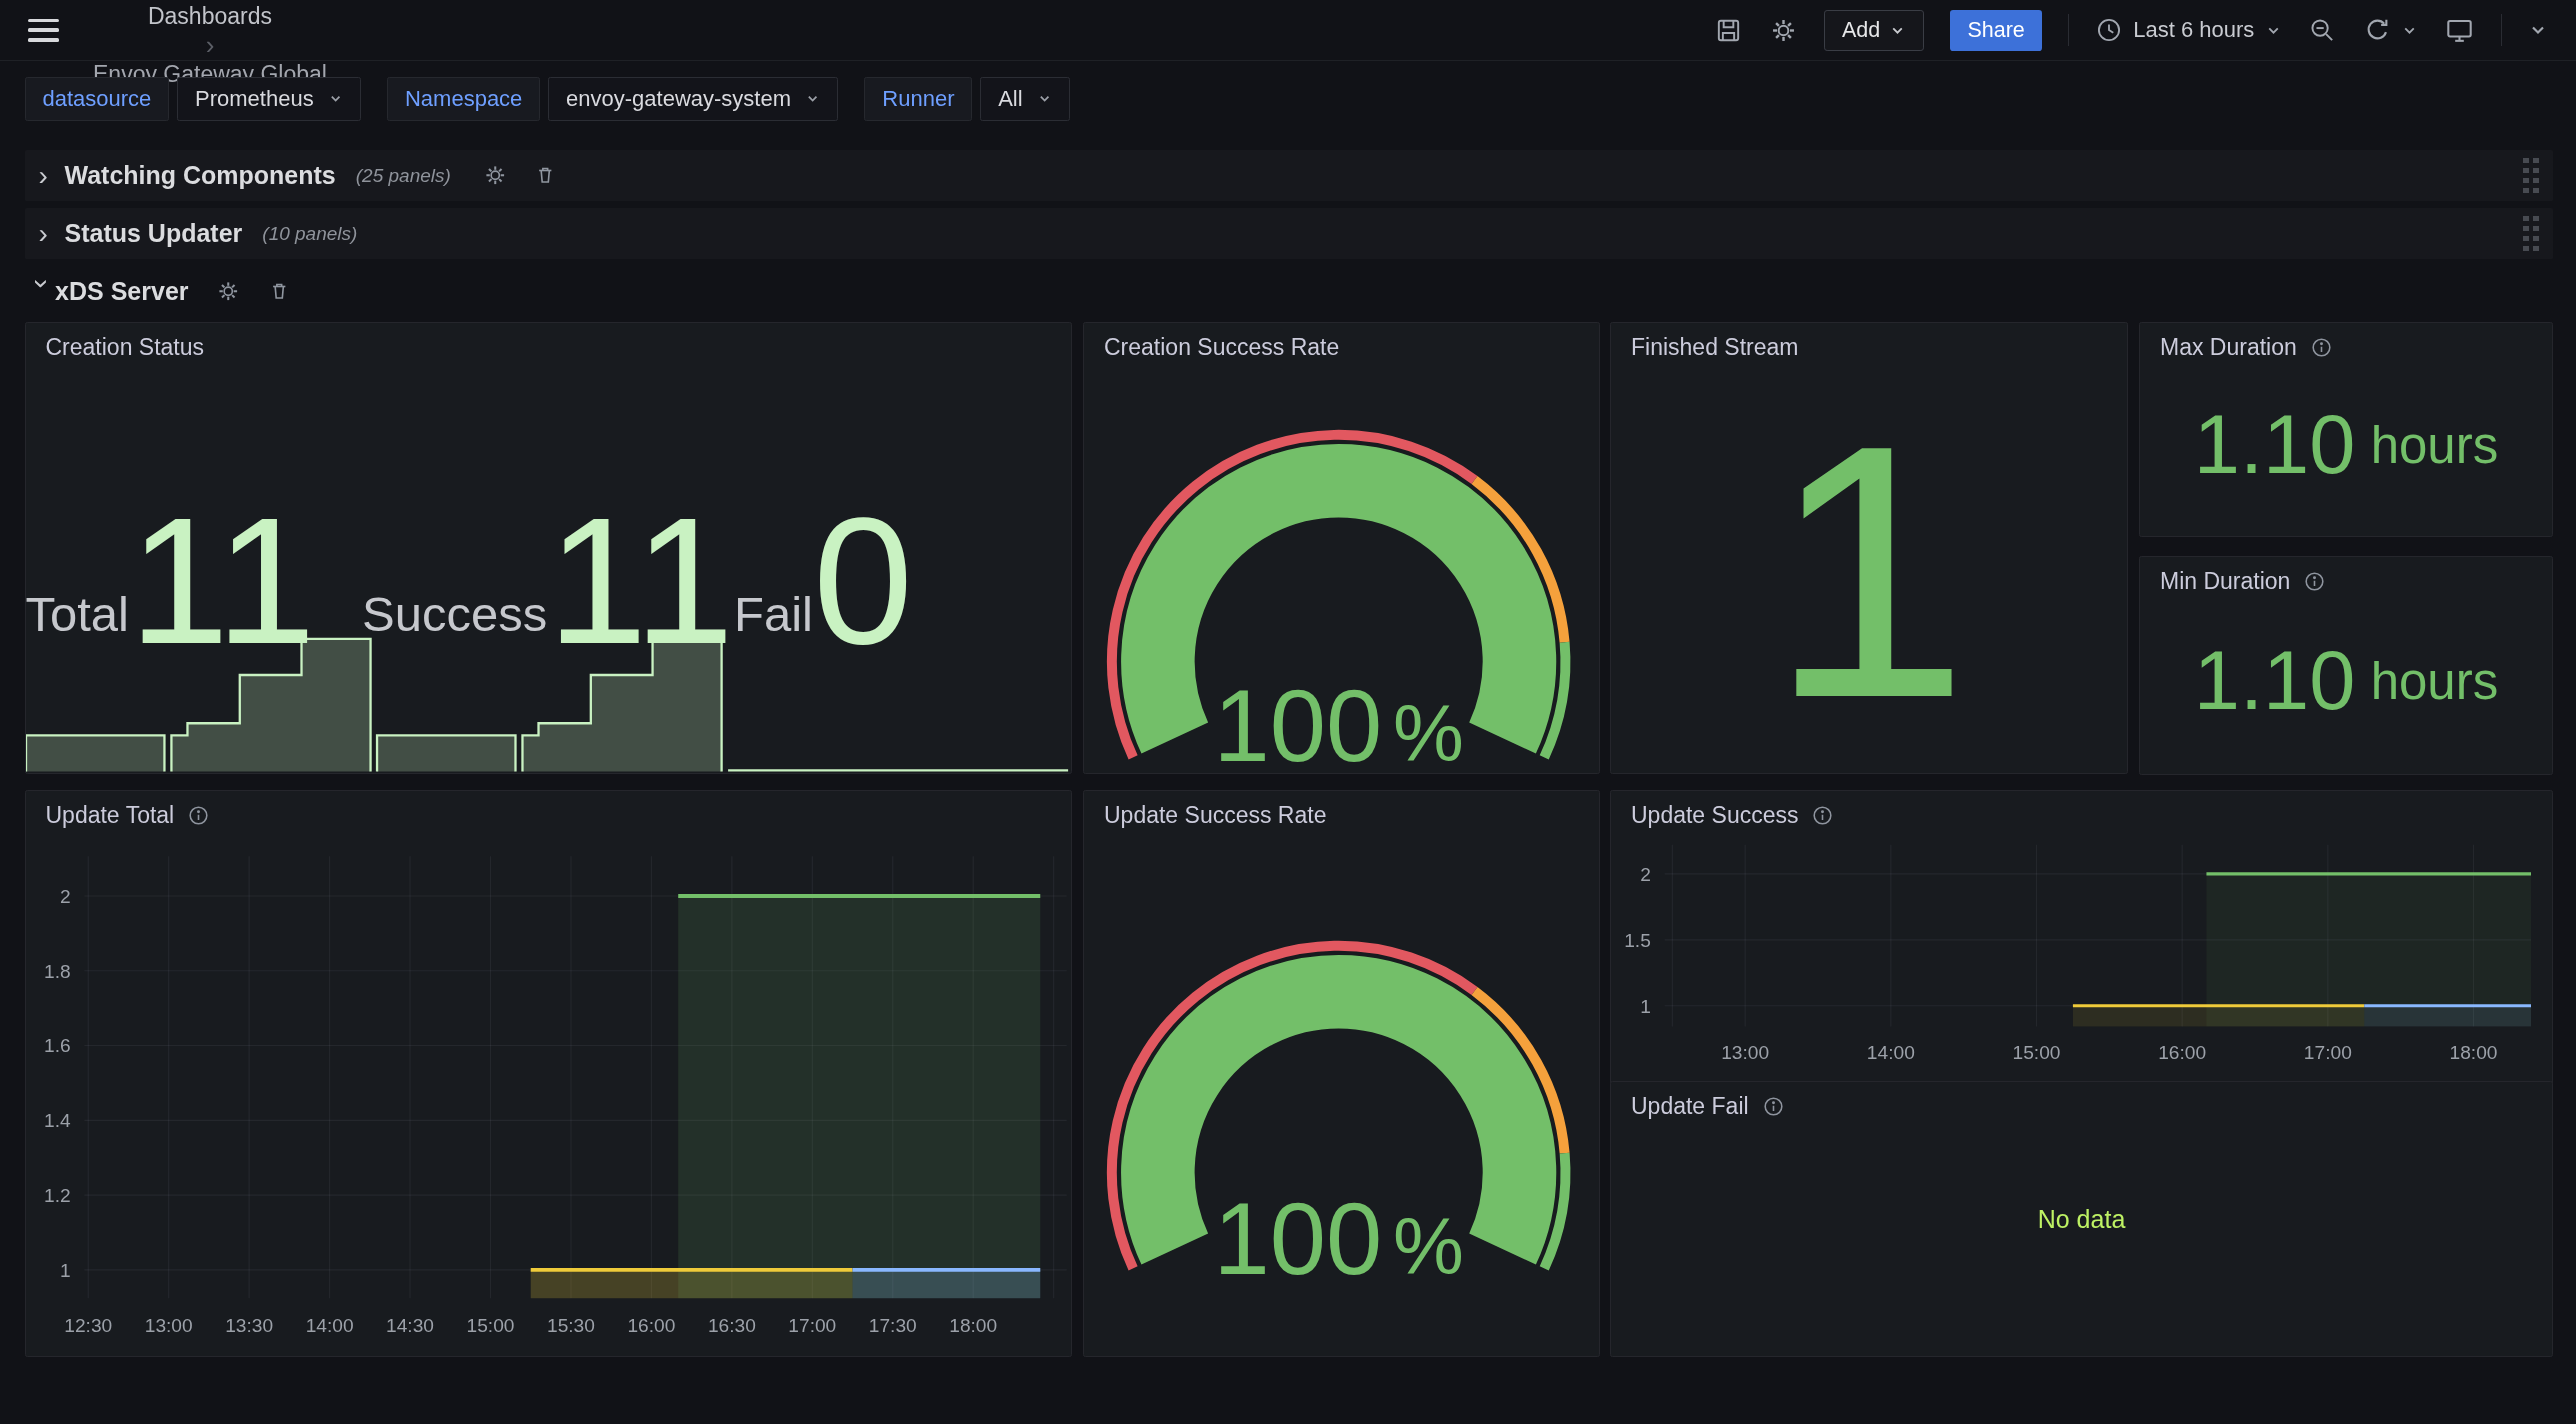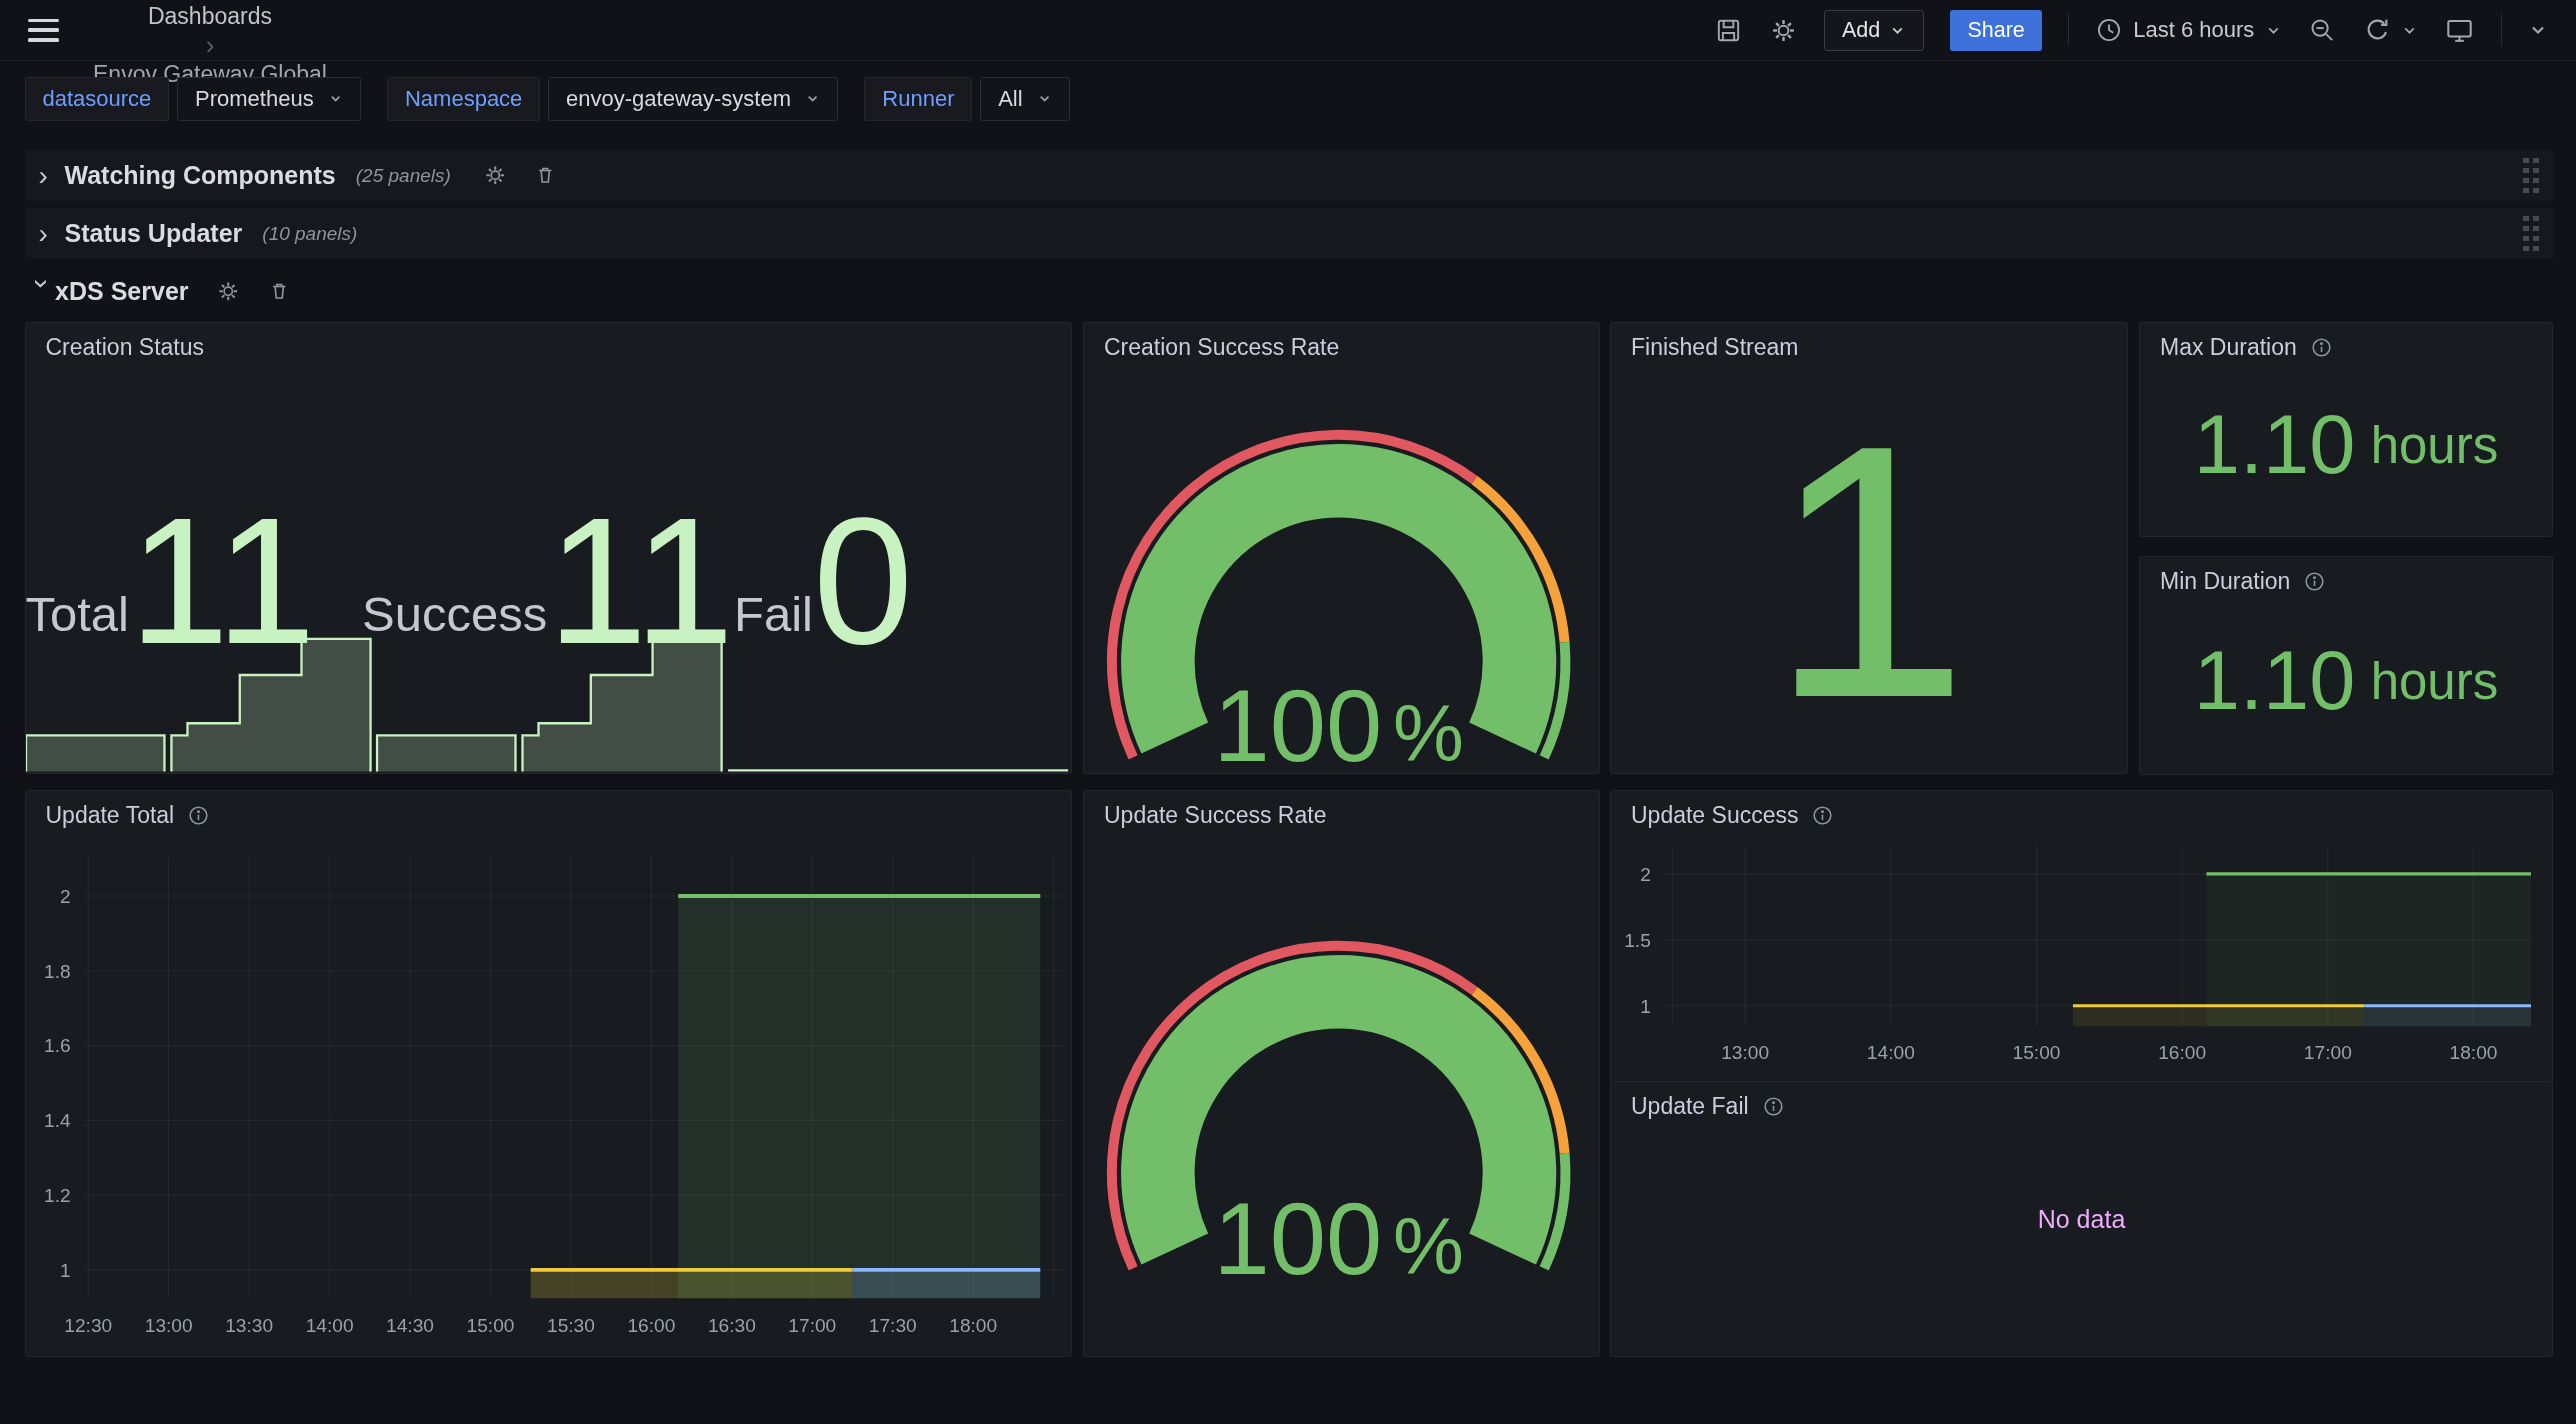--- a/index.html
+++ b/index.html
@@ -57,21 +57,21 @@
   .stat-value { margin-top:12.3px; font-size:180px; font-weight:500; line-height:1.0; color:#C9F2C2; }
   .spark-svg { position:absolute; left:0; bottom:0; z-index:1; }
 
   .big-stat { position:absolute; inset:46px 0 0 0; display:flex; align-items:center; justify-content:center;
     font-weight:500; color:#73BF69; }
   #finished-stream-value { font-size:360px; line-height:1; }
   .duration-value { font-size:83px; }
   .duration-unit { font-size:51px; margin-left:15.3px; }
 
   .nodata { position:absolute; inset:0; display:flex; align-items:center; justify-content:center;
-    font-size:25px; color:#f0abfc; }
+    font-size:25px; color:#bef264; }
 
   svg text { font-family:"Liberation Sans", sans-serif; }
 </style>
 </head>
 <body>
 
 <div id="navbar">
   <div id="hamburger">
       <span></span>
       <span></span>

